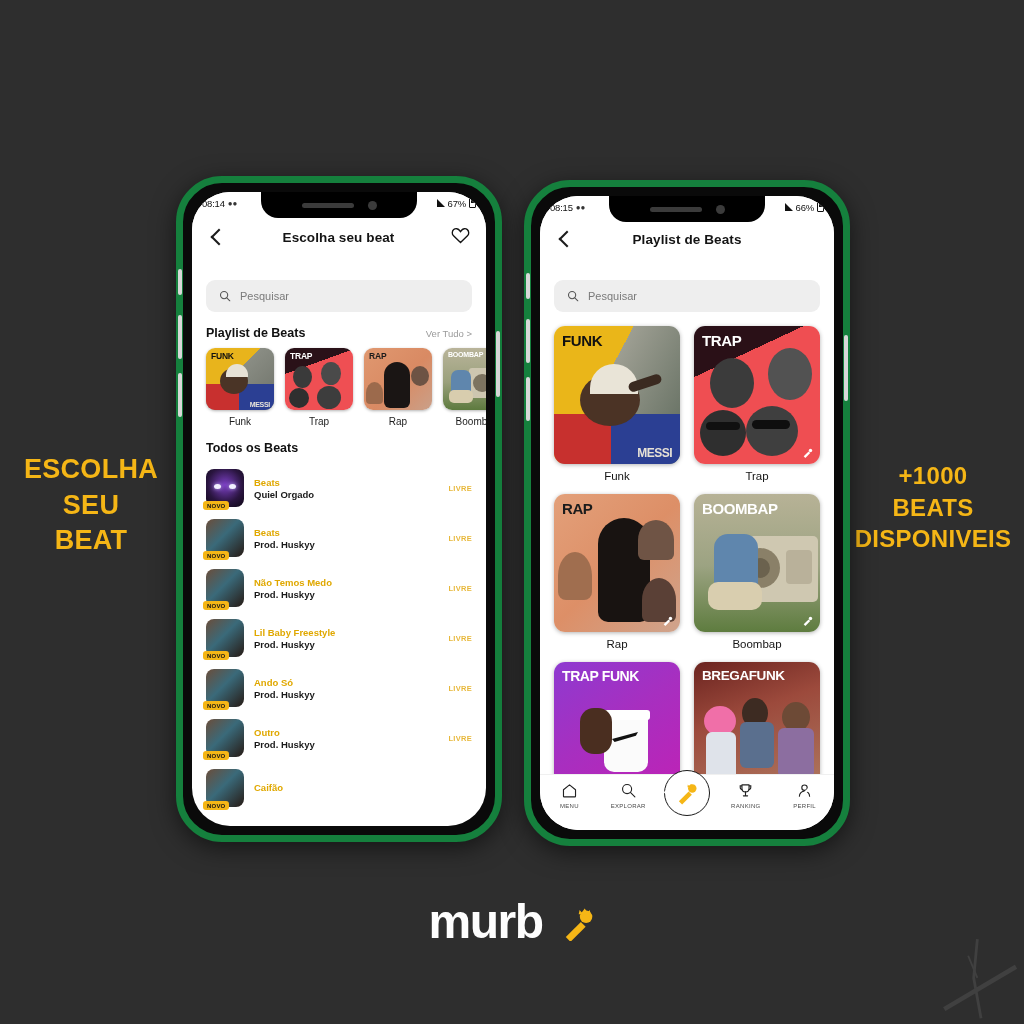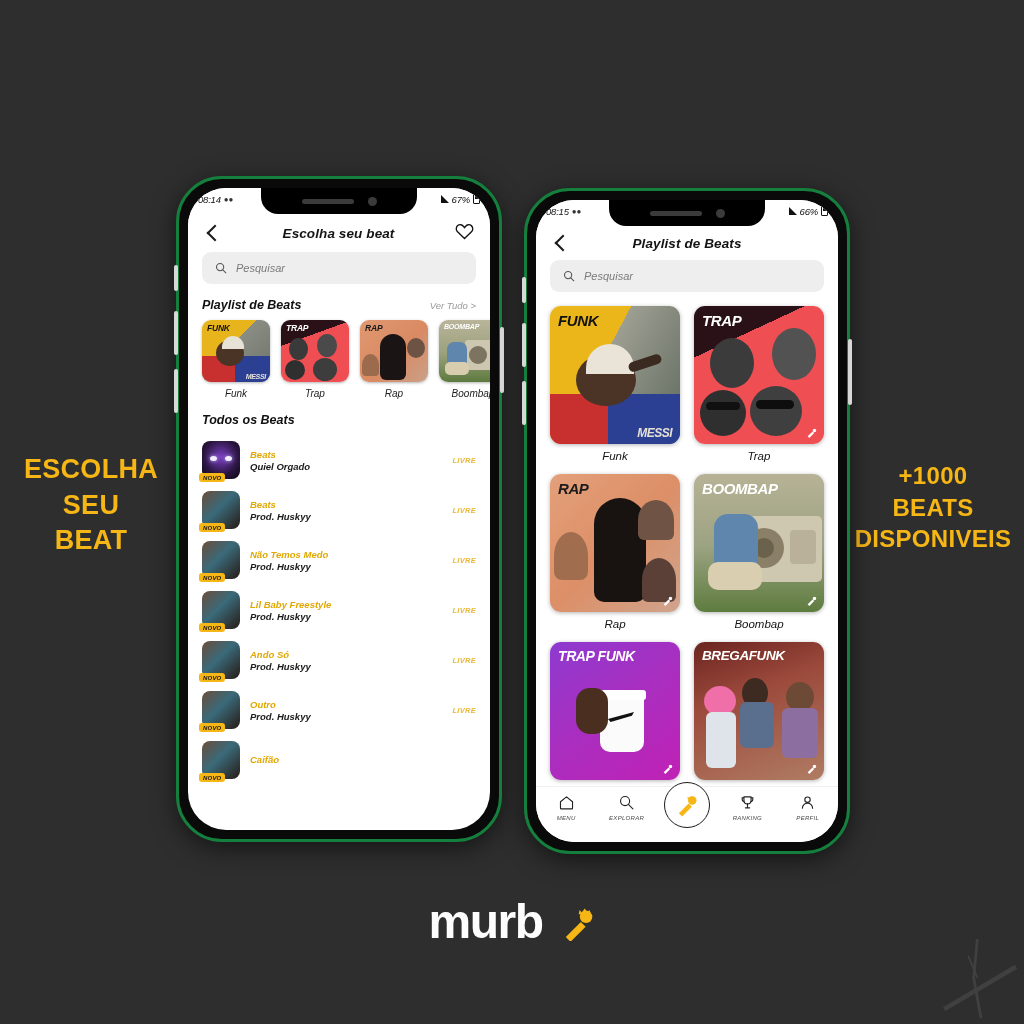--- a/index.html
+++ b/index.html
@@ -22,26 +22,25 @@
     white-space: pre-line;
   }
   .promo-left  { left: 0px;  top: 452px; width: 182px; font-size: 27px; }
   .promo-right { left: 842px; top: 460px; width: 182px; font-size: 24px; }
 
   
   .phone {
     position: absolute;
     border-radius: 46px;
     background: #0a0a0a;
-    border: 3px solid #15803d;
+    border: 7px solid #15803d;
     box-shadow: 0 6px 24px rgba(0,0,0,.55);
-    font-style: italic;
   }
   .phone-left  { left: 176px; top: 176px; width: 326px; height: 666px; }
-  .phone-right { left: 524px; top: 188px; width: 326px; height: 666px; }
+  .phone-right { left: 524px; top: 180px; width: 326px; height: 666px; }
 
   .btn-side { position: absolute; background: #d8d8d8; border-radius: 2px; }
   .btn-silent { left: -5px; top: 86px;  width: 4px; height: 26px; }
   .btn-volup  { left: -5px; top: 132px; width: 4px; height: 44px; }
   .btn-voldn  { left: -5px; top: 190px; width: 4px; height: 44px; }
   .btn-power  { right: -5px; top: 148px; width: 4px; height: 66px; }
 
   .screen {
     position: absolute;
     left: 9px; top: 9px; right: 9px; bottom: 9px;
@@ -100,21 +99,21 @@
   }
   .app-title {
     flex: 1; text-align: center; font-size: 13.5px; font-weight: bold;
     color: #141414; letter-spacing: .1px;
   }
   .heart-icon { width: 19px; flex: 0 0 auto; }
   .header-spacer { width: 18px; flex: 0 0 auto; }
 
   
   .search {
-    margin: 2px 14px 0 14px; height: 32px;
+    margin: 26px 14px 0 14px; height: 32px;
     background: #eeeeee; border-radius: 9px;
     display: flex; align-items: center; gap: 9px; padding: 0 13px;
   }
   .search-text { font-size: 11px; color: #7a7a7a; }
 
   
   .section-row {
     display: flex; align-items: baseline;
     margin: 14px 14px 0 14px;
   }

